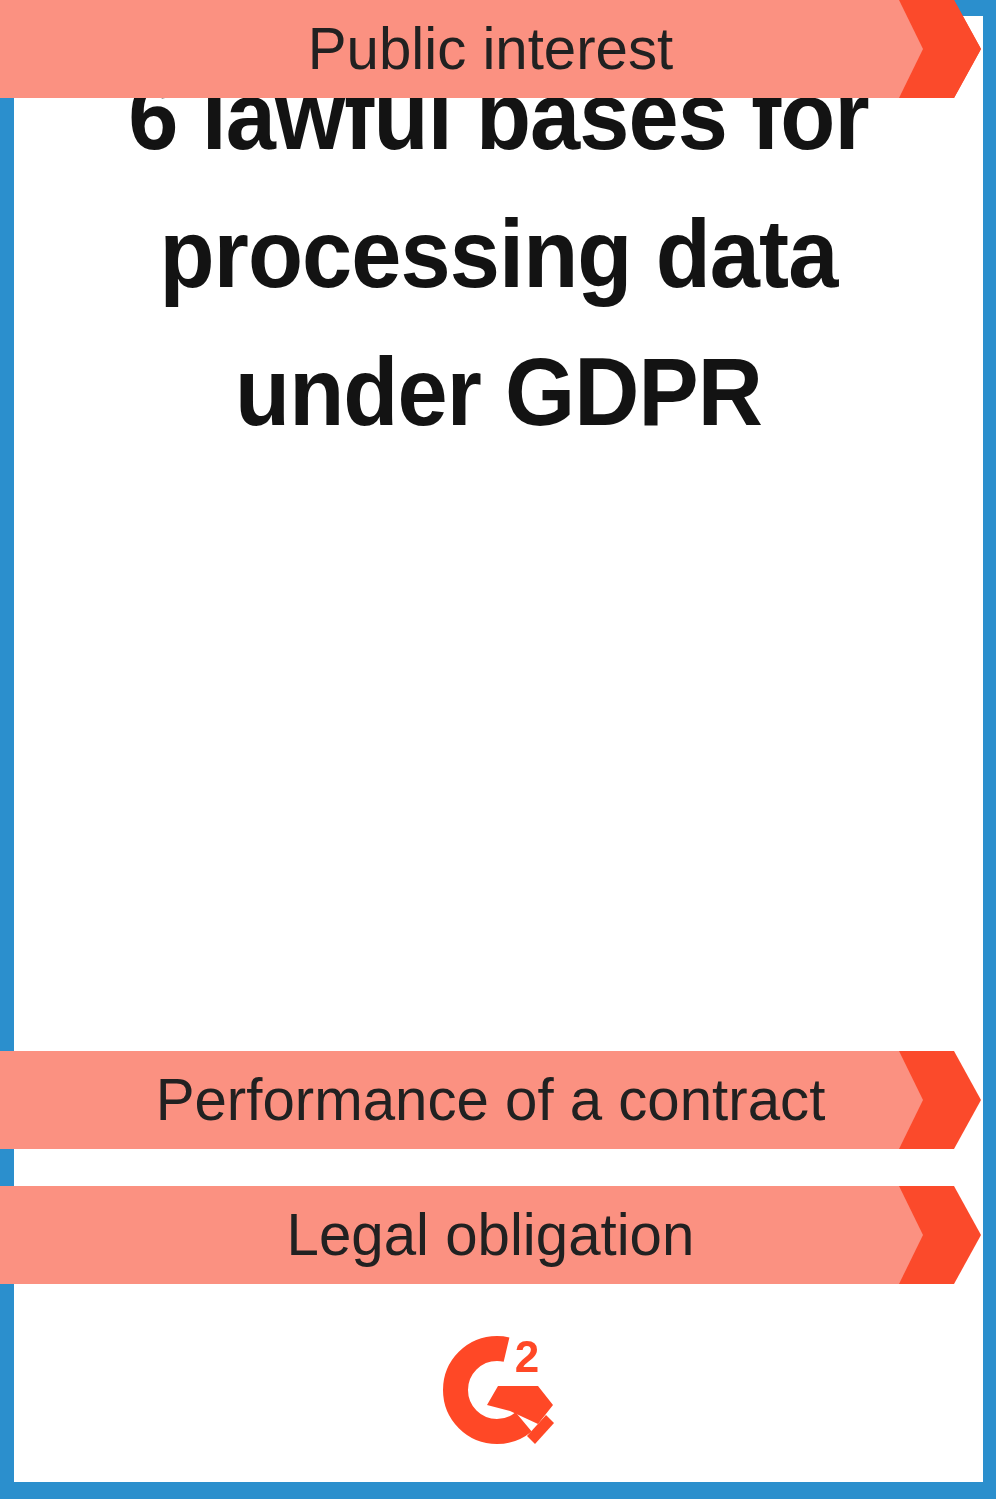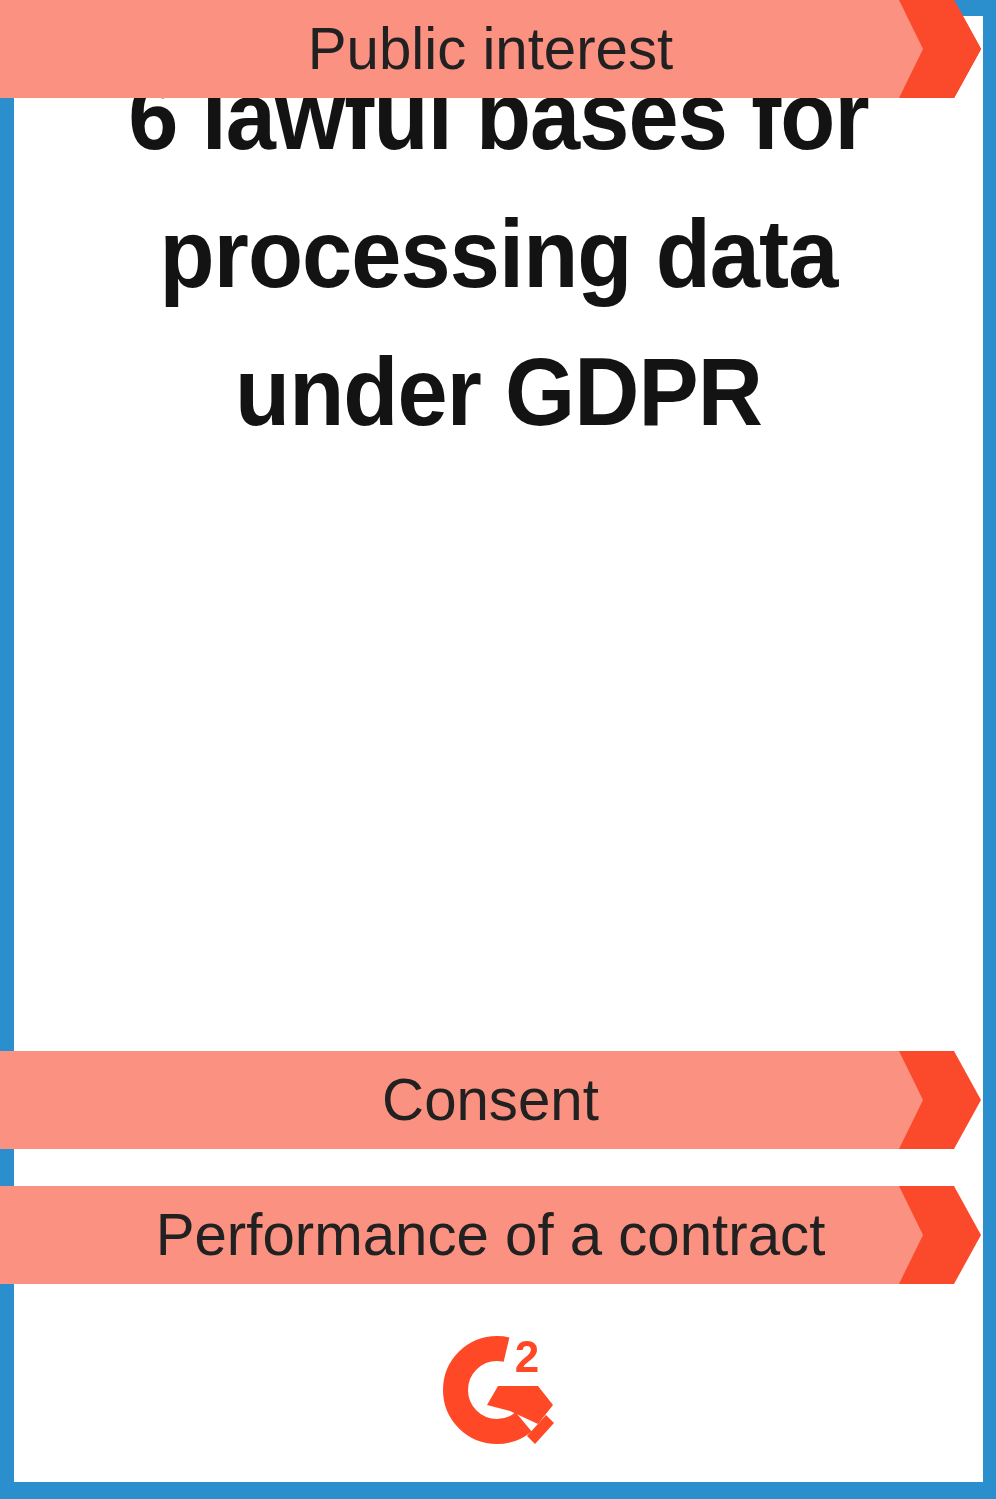--- a/index.html
+++ b/index.html
@@ -80,25 +80,20 @@
   <div class="frame frame-bottom"></div>
   <div class="frame frame-left"></div>
   <div class="frame frame-right"></div>
 
   <h1 class="title">
     <span>6 lawful bases for</span>
     <span>processing data</span>
     <span>under GDPR</span>
   </h1>
 
-  <div class="banner">
-    <div class="banner-arrow"></div>
-    <div class="banner-body"></div>
-    <span class="banner-label">Consent</span>
-  </div>
 
 
   <div class="banner">
     <div class="banner-arrow"></div>
     <div class="banner-body"></div>
     <span class="banner-label">Performance of a contract</span>
   </div>
 
   <div class="banner">
     <div class="banner-arrow"></div>

